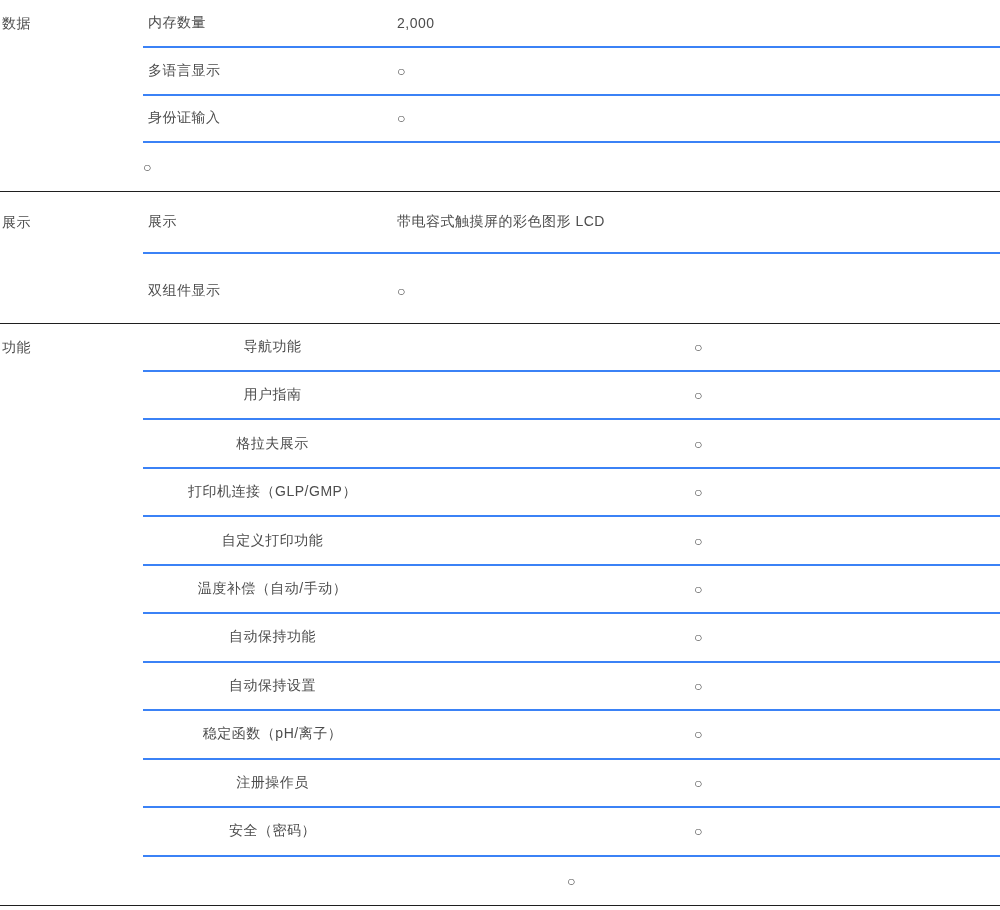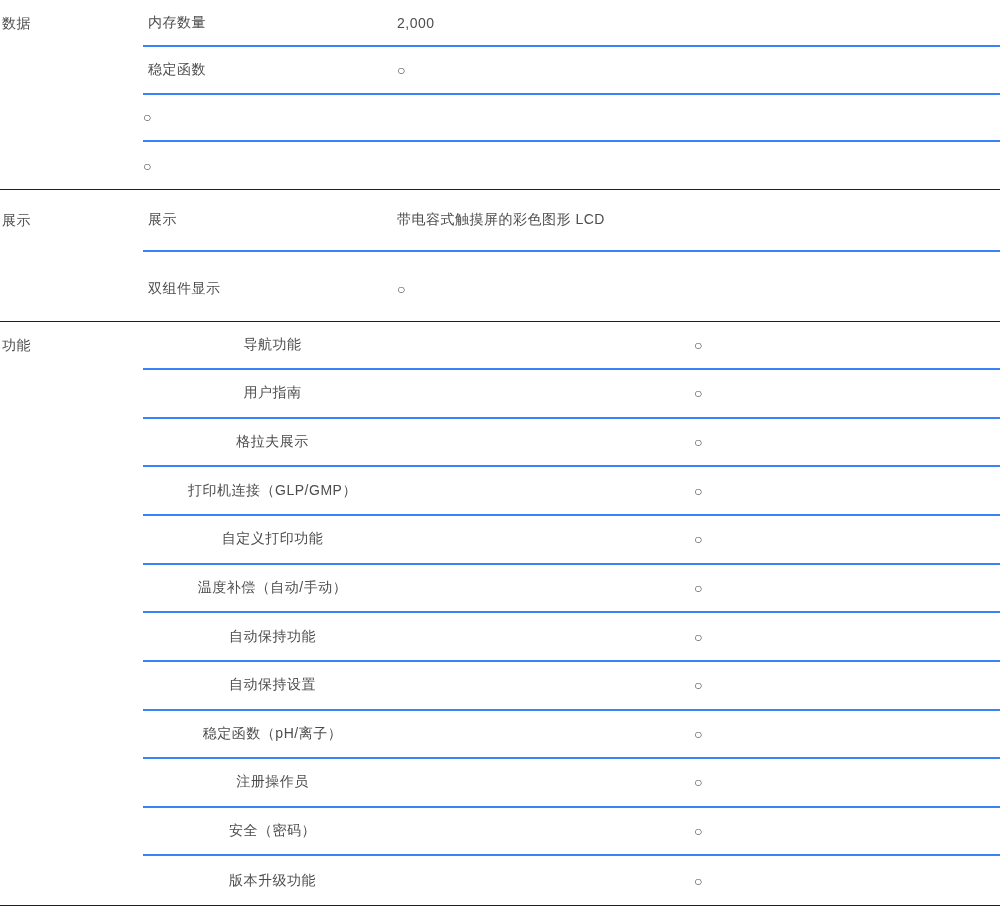--- a/index.html
+++ b/index.html
@@ -80,27 +80,28 @@
         <div class="row">
           <div class="cell-category">数据</div>
           <div class="row-right">
             <div class="cell-feature">内存数量</div>
             <div class="cell-value">2,000</div>
           </div>
         </div>
         <div class="row">
           <div class="cell-category"></div>
           <div class="row-right">
-            <div class="cell-feature">稳定函数</div>
-            <div class="cell-value">○</div>
-          </div>
-        </div>
-        <div class="row">
-          <div class="cell-category"></div>
-          <div class="row-right">
+            <div class="cell-feature">多语言显示</div>
+            <div class="cell-value">○</div>
+          </div>
+        </div>
+        <div class="row">
+          <div class="cell-category"></div>
+          <div class="row-right">
+            <div class="cell-feature">身份证输入</div>
             <div class="cell-value">○</div>
           </div>
         </div>
         <div class="row">
           <div class="cell-category"></div>
           <div class="row-right">
             <div class="cell-value">○</div>
           </div>
         </div>
       </div>
@@ -194,19 +195,18 @@
         <div class="row">
           <div class="cell-category"></div>
           <div class="row-right">
             <div class="cell-feature">安全（密码）</div>
             <div class="cell-value">○</div>
           </div>
         </div>
         <div class="row">
           <div class="cell-category"></div>
           <div class="row-right">
-            <div class="cell-feature">版本升级功能</div>
             <div class="cell-value">○</div>
           </div>
         </div>
       </div>
     </div>
 </div>
 
 </body></html>

